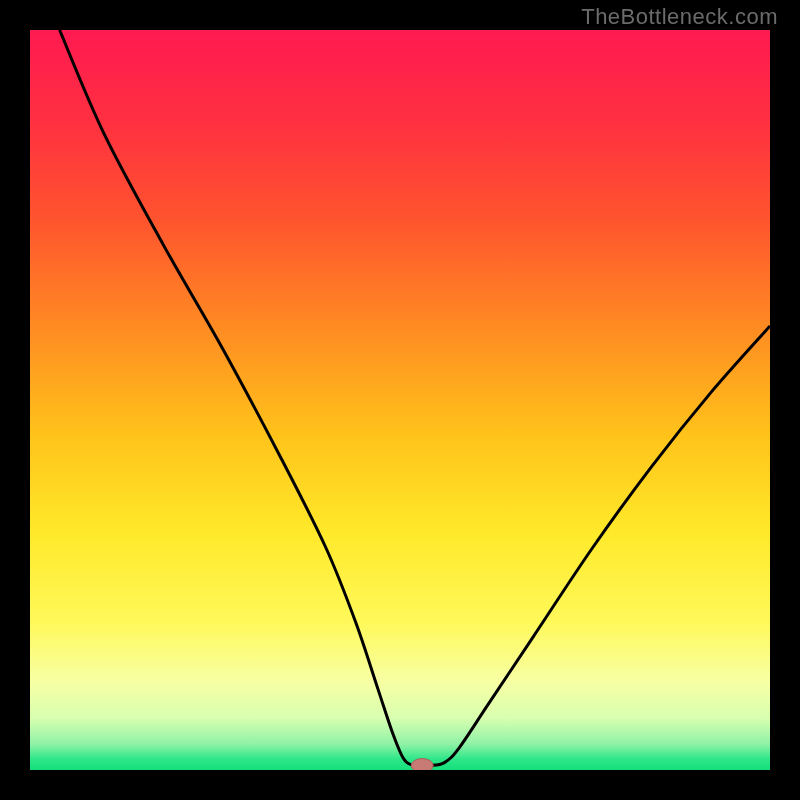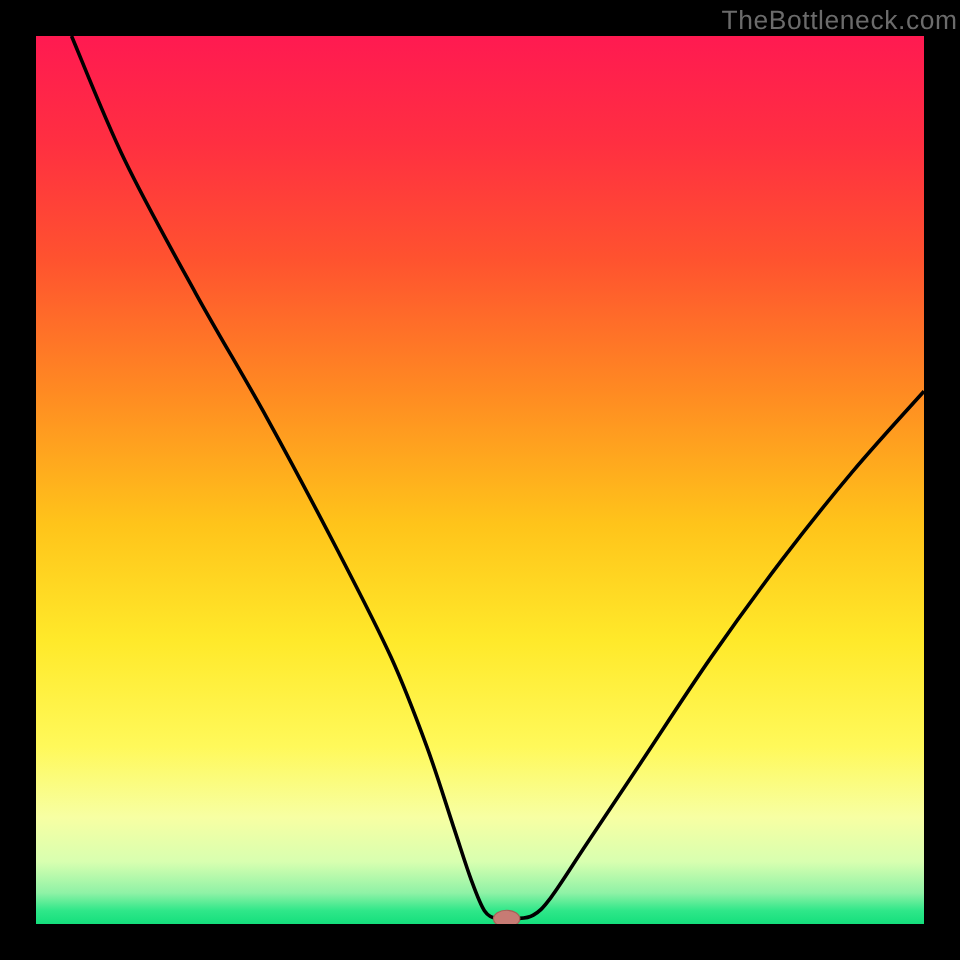--- a/index.html
+++ b/index.html
@@ -13,21 +13,21 @@
   }
   .frame {
     position: relative;
     width: 800px;
     height: 800px;
     background: #000;
   }
   .watermark {
     position: absolute;
     top: 4px;
-    right: 2px;
+    right: 22px;
     color: #6b6b6b;
     font-size: 22px;
     font-weight: 500;
     letter-spacing: 0.5px;
     z-index: 50;
   }
   .plot {
     position: absolute;
     left: 30px;
     top: 30px;

